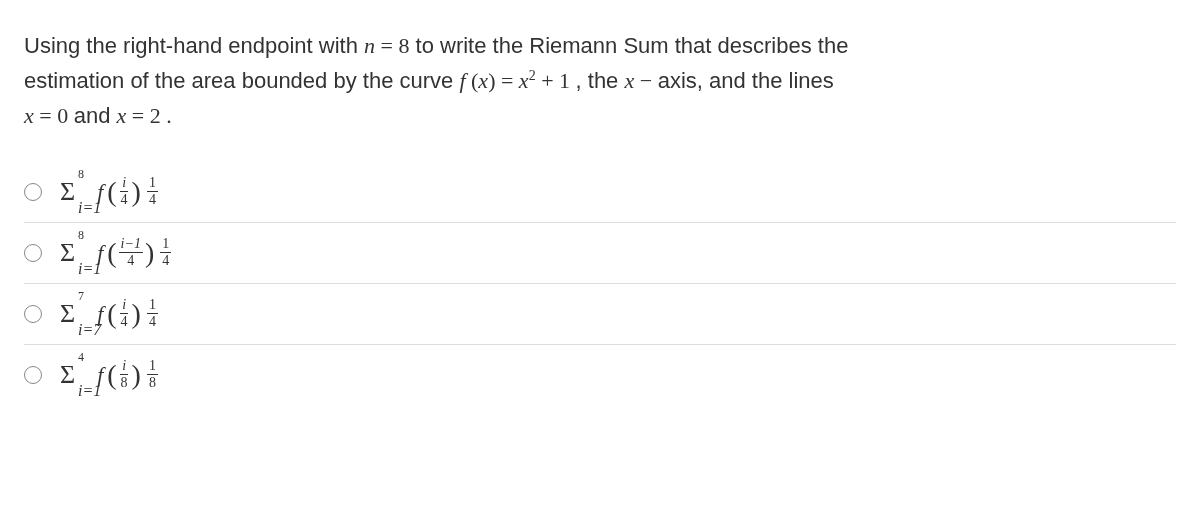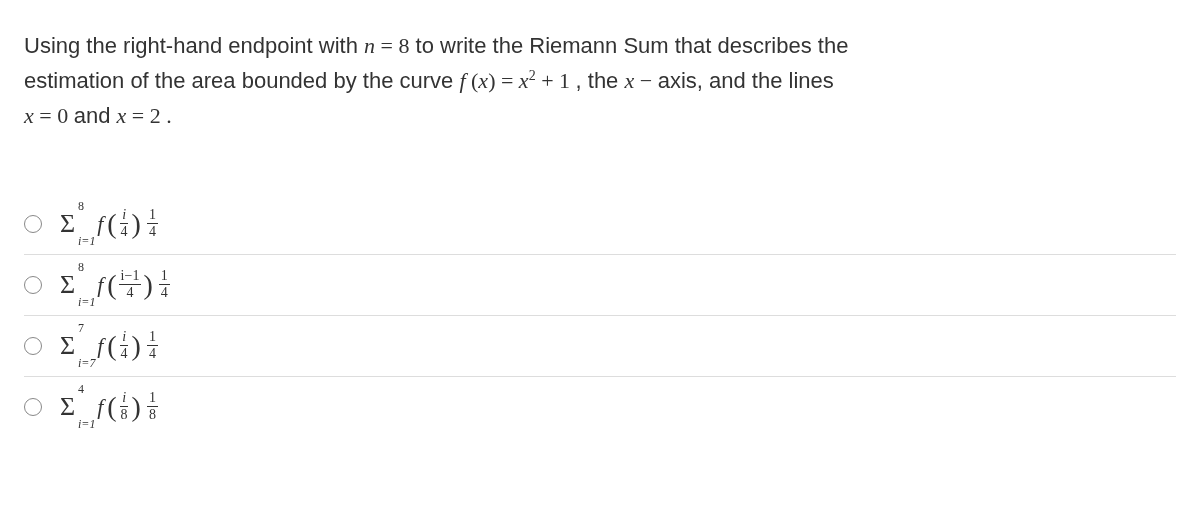--- a/index.html
+++ b/index.html
@@ -11,21 +11,21 @@
       font-family: 'Segoe UI', Arial, sans-serif;
       font-size: 22px;
       color: #333;
       background: #fff;
       padding: 28px 24px;
       width: 1200px;
       height: 522px;
     }
     .question-text {
       line-height: 1.6;
-      margin-bottom: 60px;
+      margin-bottom: 28px;
     }
     .math-var {
       font-family: 'Times New Roman', serif;
       font-style: italic;
     }
     .math-roman {
       font-family: 'Times New Roman', serif;
     }
     .options {
       display: flex;
@@ -63,21 +63,21 @@
     .sigma-sup {
       position: absolute;
       top: -10px;
       left: 18px;
       font-size: 12px;
     }
     .sigma-sub {
       position: absolute;
       bottom: -10px;
       left: 18px;
-      font-size: 12px;
+      font-size: 16px;
       font-style: italic;
       white-space: nowrap;
     }
     .func {
       font-style: italic;
       margin-left: 20px;
       margin-right: 4px;
     }
     .paren {
       font-size: 28px;
@@ -141,21 +141,21 @@
     <div class="radio"></div>
     <div class="option-math">
       <span class="sigma">
         <span>Σ</span>
         <span class="sigma-sup">8</span>
         <span class="sigma-sub">i=1</span>
       </span>
       <span class="func">f</span>
       <span class="paren">(</span>
       <span class="frac">
-        <span class="frac-num" style="">i−1</span>
+        <span class="frac-num" style="font-style:italic">i−1</span>
         <span class="frac-den">4</span>
       </span>
       <span class="paren">)</span>
       <span class="frac" style="margin-left:6px">
         <span class="frac-num">1</span>
         <span class="frac-den">4</span>
       </span>
     </div>
   </div>
 

